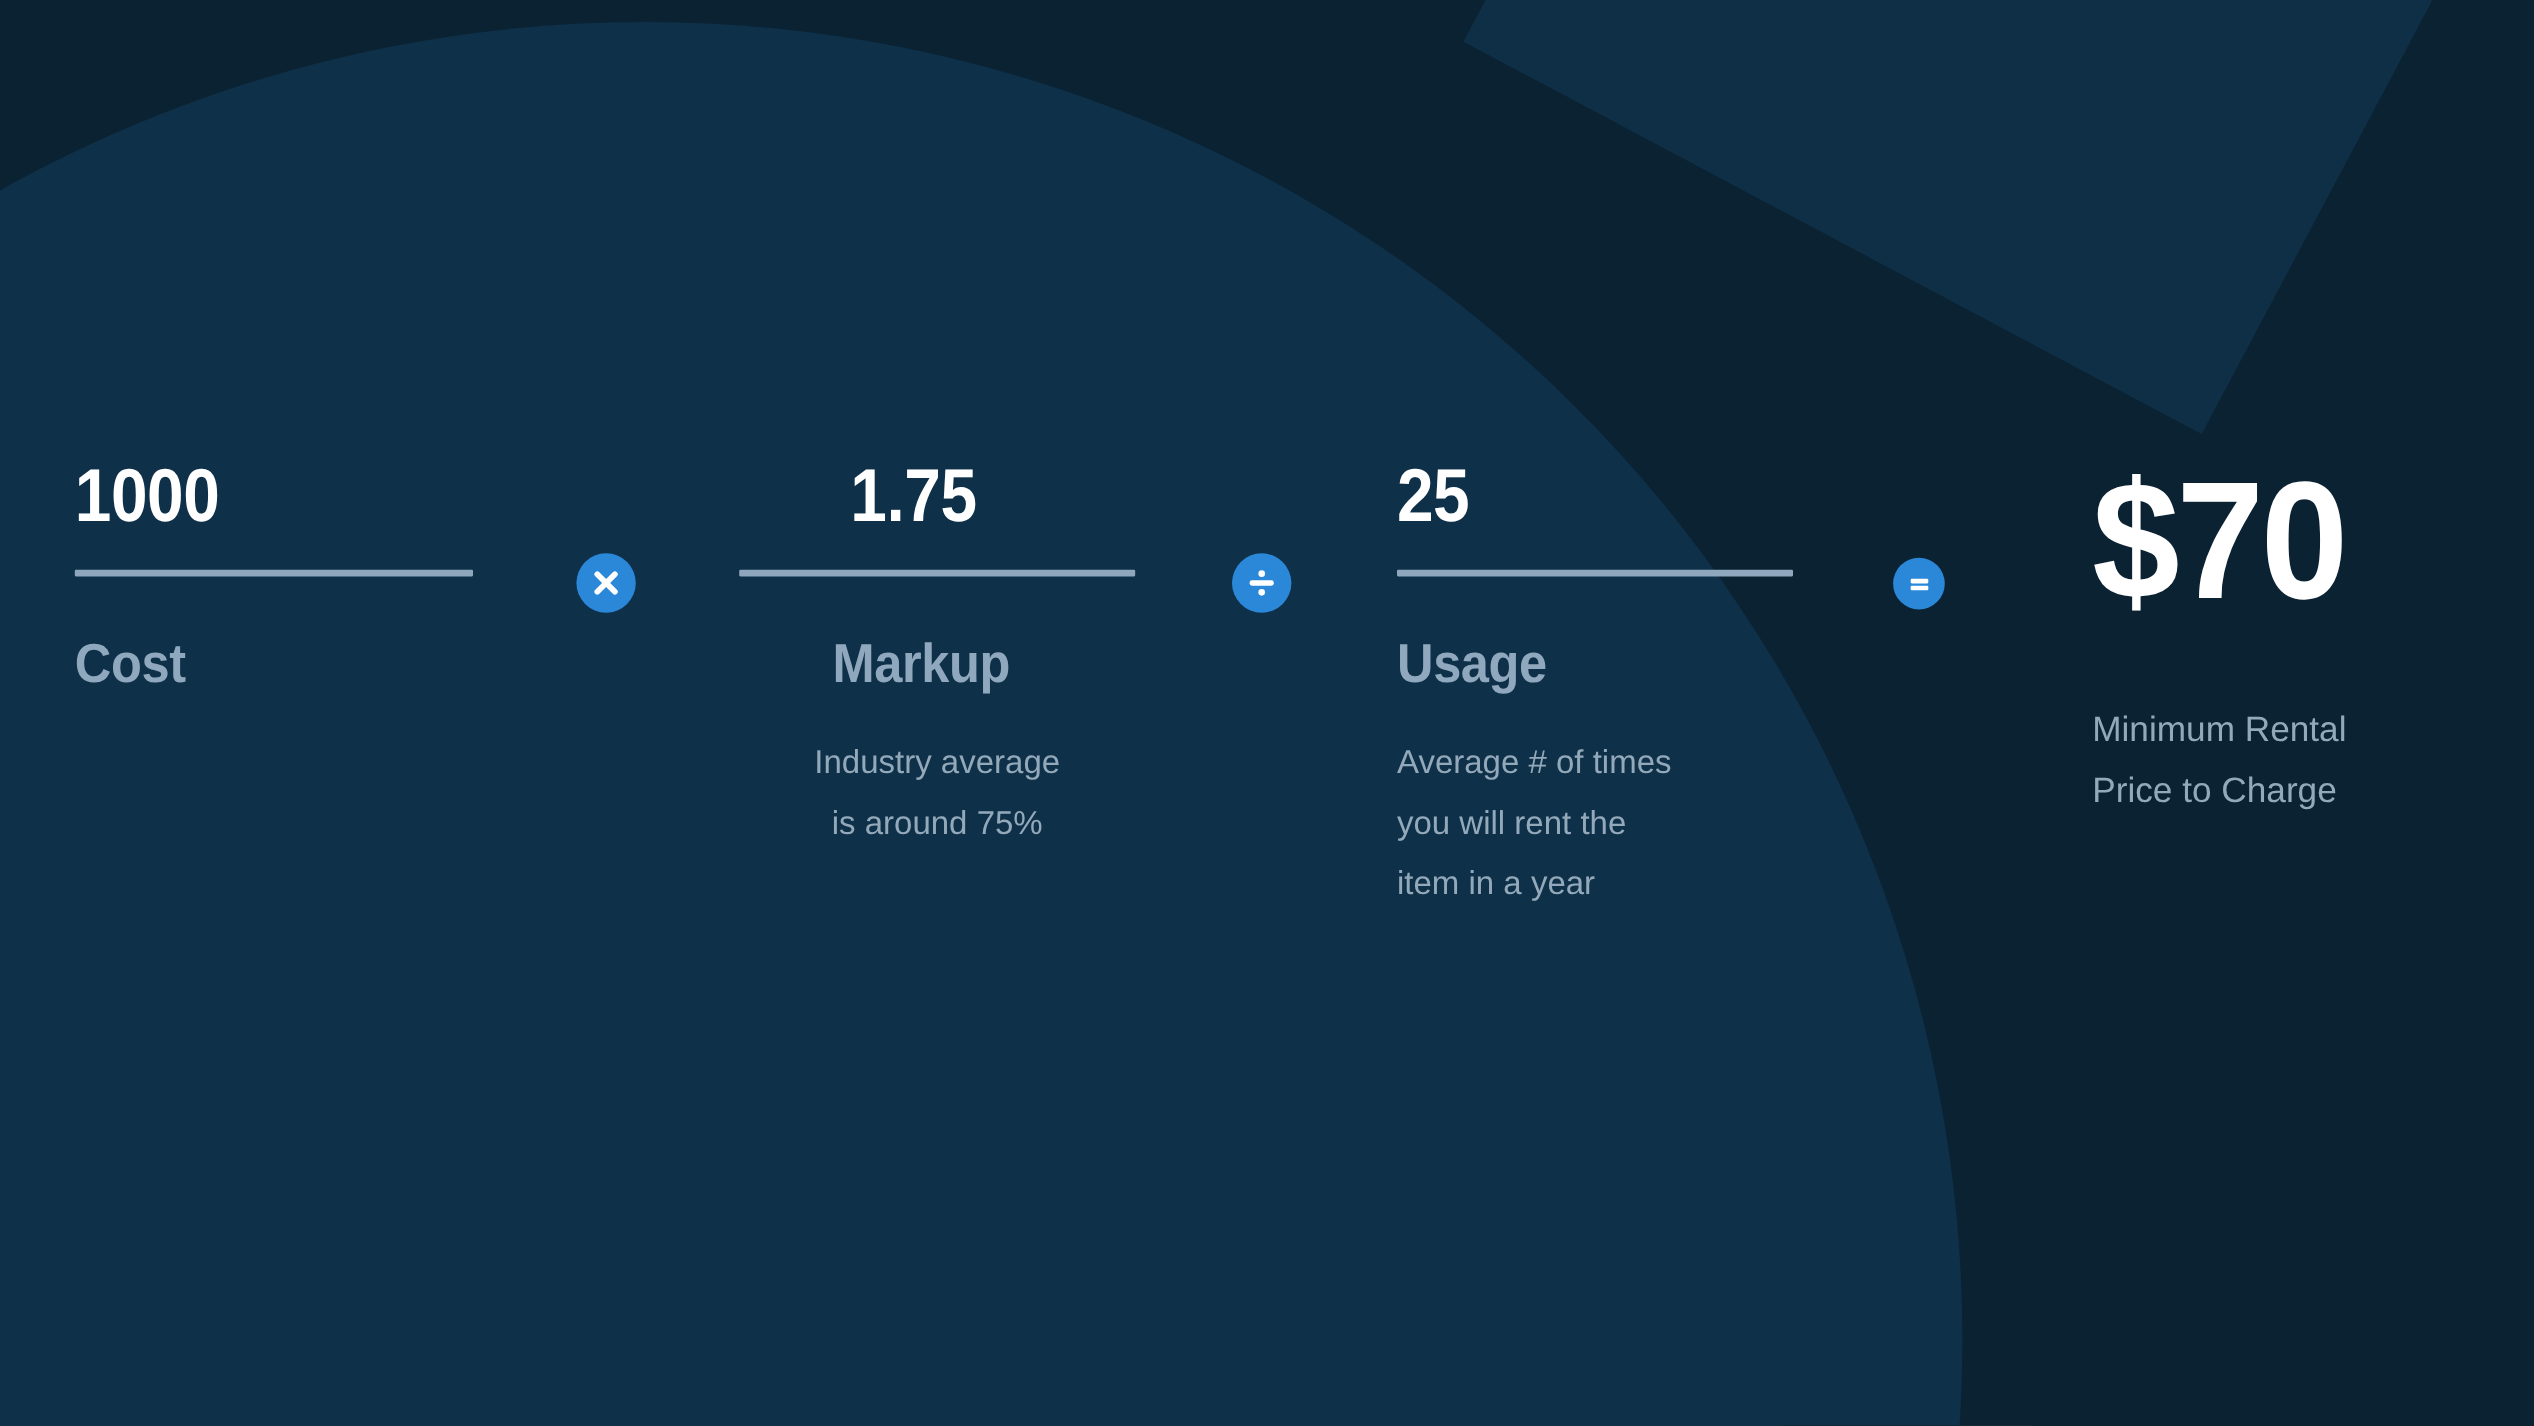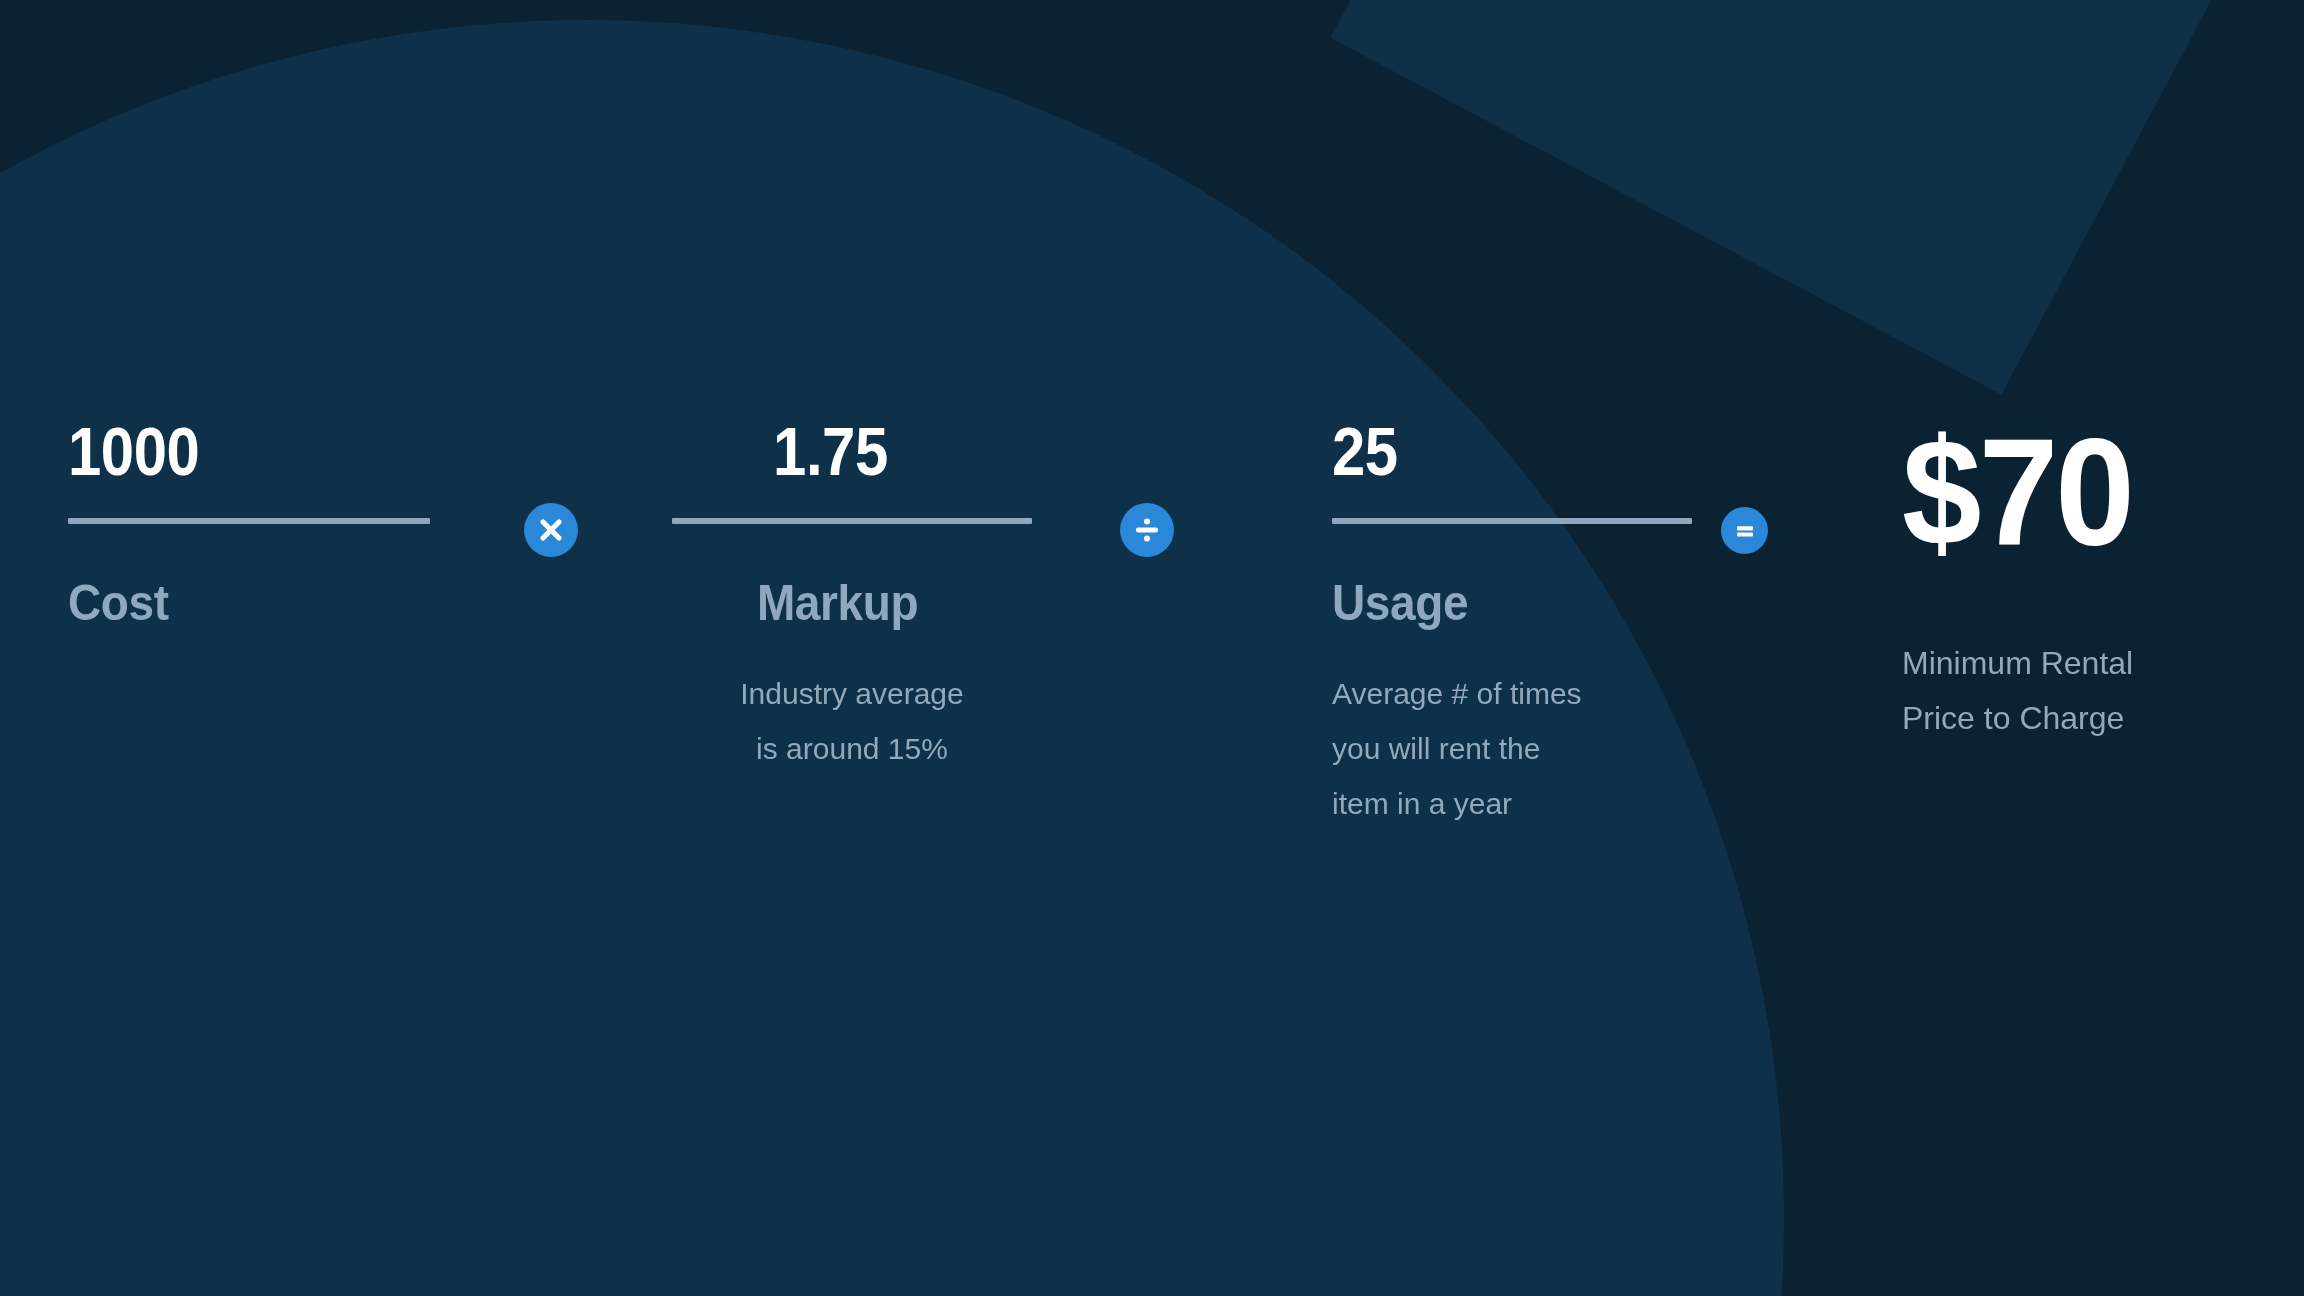--- a/index.html
+++ b/index.html
@@ -52,21 +52,21 @@
     width: 2304px;
     height: 1296px;
   }
 
   .col {
     position: absolute;
     top: 412px;
   }
   .col-cost   { left: 68px;   width: 362px; }
   .col-markup { left: 672px;  width: 360px; text-align: center; }
-  .col-usage  { left: 1332px; width: 360px; }
+  .col-usage  { left: 1270px; width: 360px; }
   .col-result { left: 1902px; width: 400px; }
 
   .metric-value {
     font-size: 68px;
     font-weight: 700;
     color: #ffffff;
     letter-spacing: -0.5px;
     line-height: 78px;
     height: 82px;
     display: block;
@@ -162,21 +162,21 @@
           <line x1="21" y1="5" x2="5" y2="21"></line>
         </g>
       </svg>
     </div>
 
     <div class="col col-markup">
       <span class="metric-value">1.75</span>
       <div class="metric-rule"></div>
       <span class="metric-label">Markup</span>
       <div class="metric-desc">Industry average
-is around 15%</div>
+is around 75%</div>
     </div>
 
     <div class="op op-div">
       <svg width="28" height="28" viewBox="0 0 28 28" aria-hidden="true">
         <circle cx="14" cy="5.5" r="3" fill="#ffffff"></circle>
         <rect x="3" y="11.6" width="22" height="4.8" rx="2.2" fill="#ffffff"></rect>
         <circle cx="14" cy="22.5" r="3" fill="#ffffff"></circle>
       </svg>
     </div>
 

